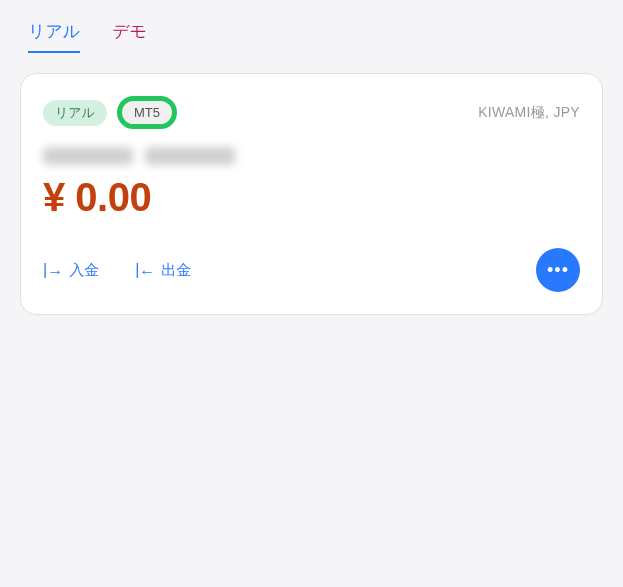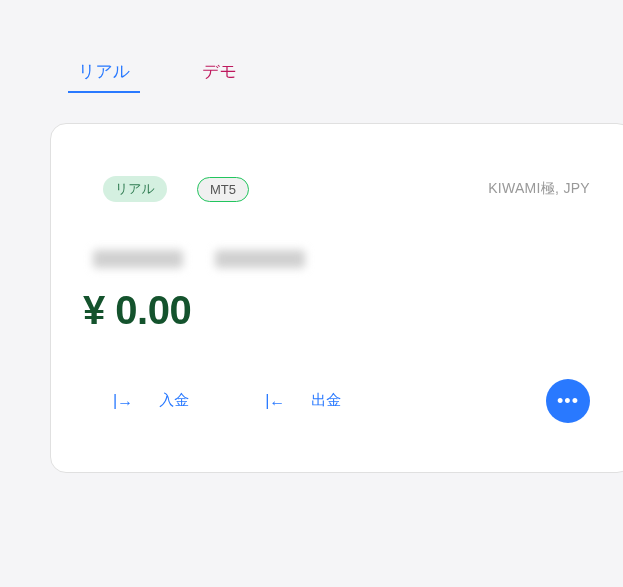--- a/index.html
+++ b/index.html
@@ -1,17 +1,17 @@
 <!DOCTYPE html>
 <html><head>
   <meta charset="utf-8">
   <style>
     * {
       box-sizing: border-box;
-      margin: 10px;
+      margin: 0;
       padding: 0;
     }
 
     body {
       background: #f5f5f7;
       font-family: -apple-system, BlinkMacSystemFont, 'Helvetica Neue', sans-serif;
       width: 623px;
       min-height: 587px;
       padding: 20px;
     }
@@ -67,21 +67,21 @@
     }
 
     .badge-real {
       background: #d4f0e0;
       color: #2d7a4f;
     }
 
     .badge-mt5 {
       background: #f0f0f0;
       color: #555;
-      border: 1px solid #22c55e;
+      border: 5px solid #22c55e;
     }
 
     .account-info {
       font-size: 14px;
       color: #999;
       letter-spacing: 0.3px;
       text-align: right;
     }
 
     .account-id-row {
@@ -94,21 +94,21 @@
       width: 90px;
       height: 18px;
       background: #d0d0d0;
       border-radius: 4px;
       filter: blur(4px);
     }
 
     .balance {
       font-size: 40px;
       font-weight: 700;
-      color: #14532d;
+      color: #c2410c;
       margin-bottom: 28px;
       letter-spacing: -0.5px;
     }
 
     .card-footer {
       display: flex;
       align-items: center;
       justify-content: space-between;
     }
 

